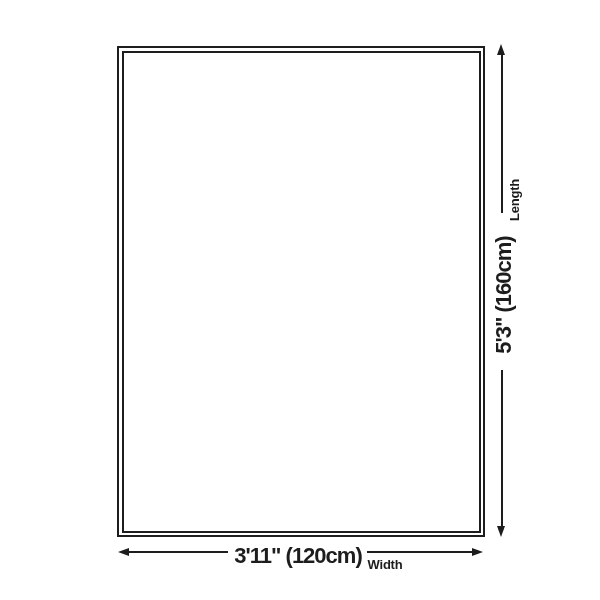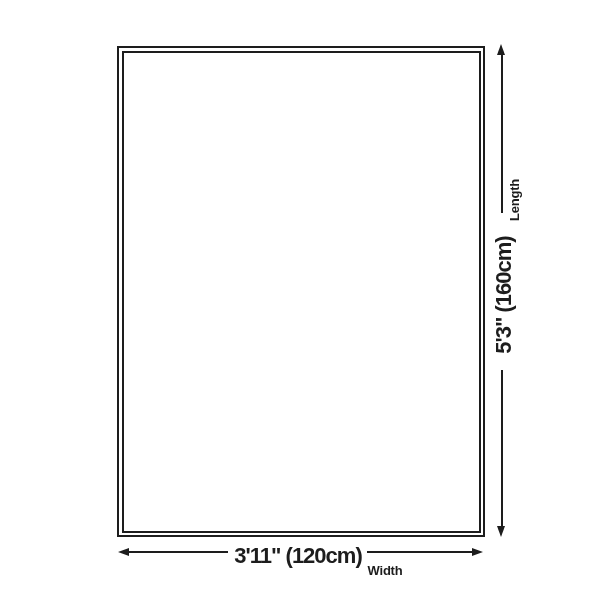--- a/index.html
+++ b/index.html
@@ -56,21 +56,21 @@
   }
   .label-sm {
     position:absolute; font-size:13px; font-weight:700;
     letter-spacing:-0.2px; white-space:nowrap; line-height:1;
   }
   .center   { transform:translate(-50%,-50%); }
   .rot      { transform:translate(-50%,-50%) rotate(-90deg); }
   .length-value  { left:504px; top:295px; }
   .length-label  { left:514px; top:200px; }
   .width-value   { left:298px; top:556px; }
-  .width-label   { left:385px; top:564px;margin-top:6px; }
+  .width-label   { left:385px; top:564px; }
 </style>
 </head>
 <body>
 
 <div class="canvas">
 
   <div class="blanket">
     <div class="blanket-inner"></div>
   </div>
 

